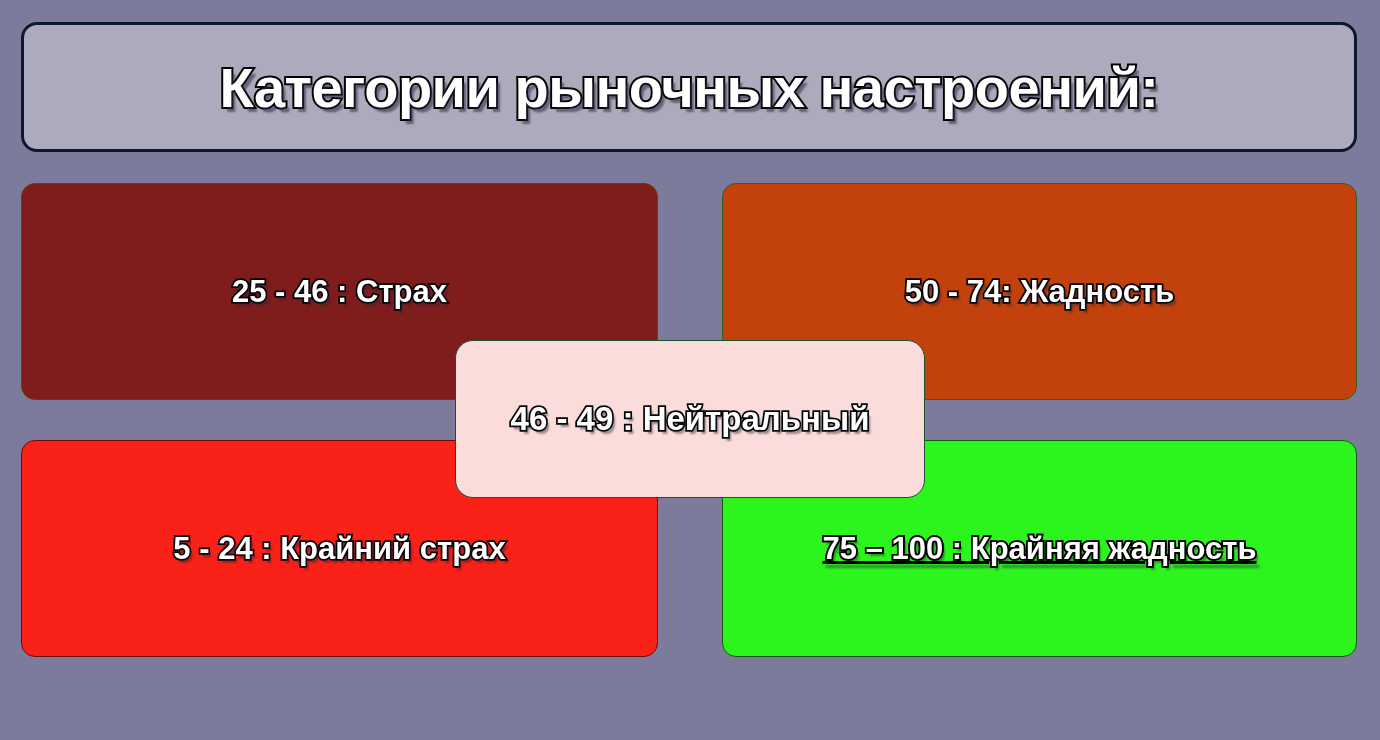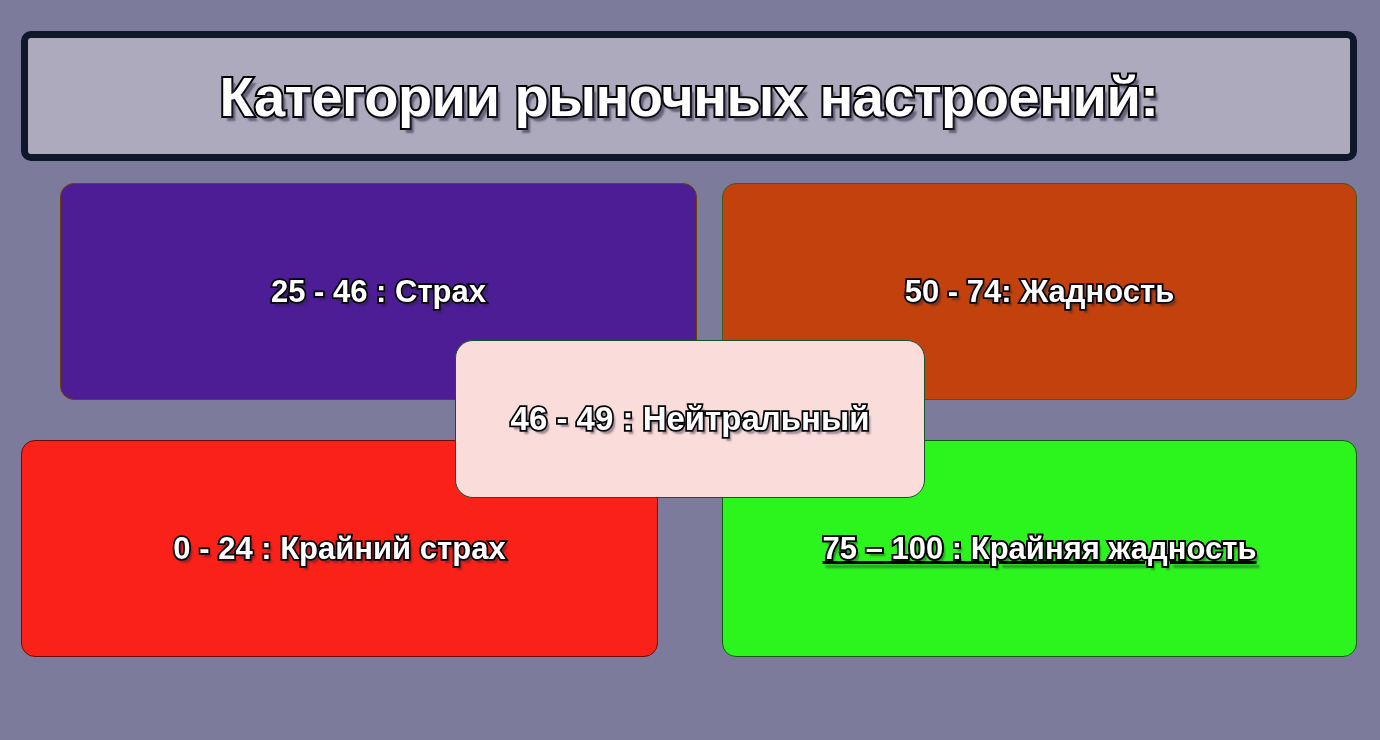--- a/index.html
+++ b/index.html
@@ -18,26 +18,26 @@
     position: relative;
     width: 1380px;
     height: 740px;
     background: #7d7b9c;
   }
 
   
   #header-bar {
     position: absolute;
     left: 21px;
-    top: 31px;
+    top: 22px;
     width: 1336px;
     height: 130px;
     background: #adaabd;
-    border: 7px solid #0f172a;
-    border-radius: 10px;
+    border: 3px solid #0f172a;
+    border-radius: 16px;
     box-sizing: border-box;
     display: flex;
     align-items: center;
     justify-content: center;
   }
 
   #page-title {
     font-size: 56px;
     font-weight: bold;
     letter-spacing: -0.5px;
@@ -68,23 +68,22 @@
     -webkit-text-stroke: 3.5px #000000;
     paint-order: stroke fill;
     text-shadow: 3px 4px 2px rgba(35, 33, 50, 0.45);
   }
 
   #card-fear {
     left: 21px;
     top: 183px;
     width: 637px;
     height: 217px;
-    background: #4c1d95;
+    background: #7f1d1d;
     border-color: #6e3f00;
-    margin-left: 39px;
   }
 
   #card-greed {
     left: 722px;
     top: 183px;
     width: 635px;
     height: 217px;
     background: #c2410c;
     border-color: #3c5e18;
   }
@@ -140,21 +139,21 @@
 
   <div class="card" id="card-fear">
     <span class="card-label">25 - 46 : Страх</span>
   </div>
 
   <div class="card" id="card-greed">
     <span class="card-label">50 - 74: Жадность</span>
   </div>
 
   <div class="card" id="card-extreme-fear">
-    <span class="card-label">0 - 24 : Крайний страх</span>
+    <span class="card-label">5 - 24 : Крайний страх</span>
   </div>
 
   <div class="card" id="card-extreme-greed">
     <span class="card-label">75 – 100 : Крайняя жадность</span>
   </div>
 
   <div id="card-neutral">
     <span class="card-label">46 - 49 : Нейтральный</span>
   </div>
 

